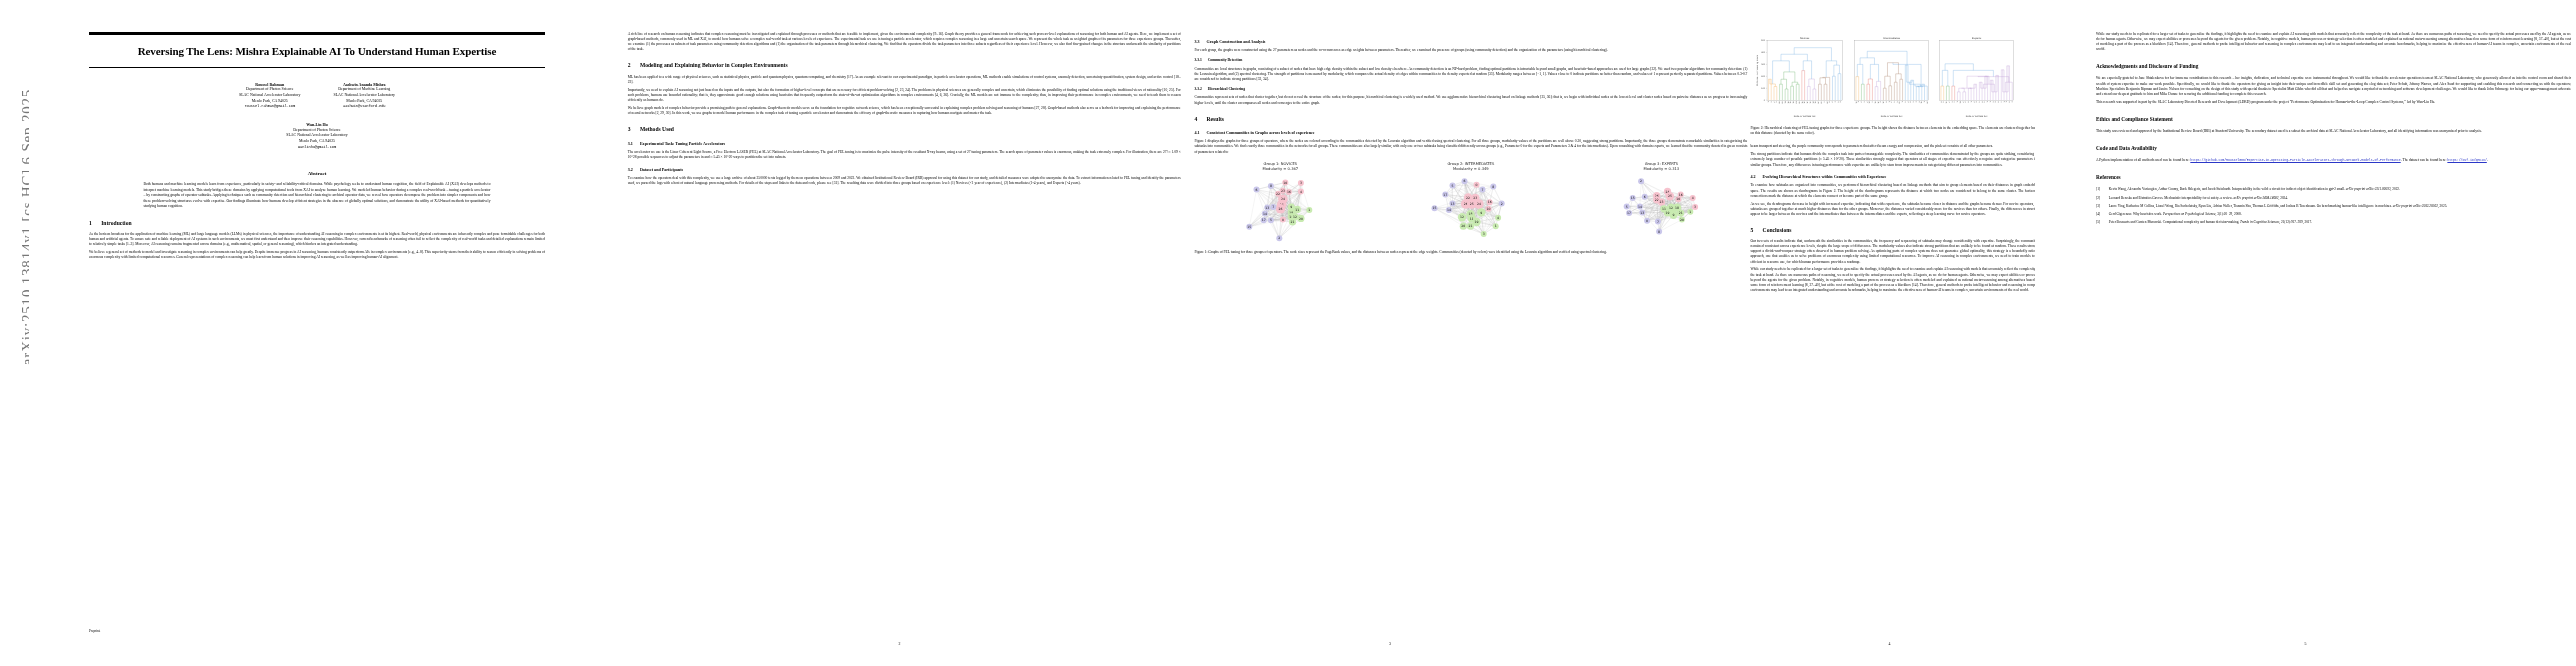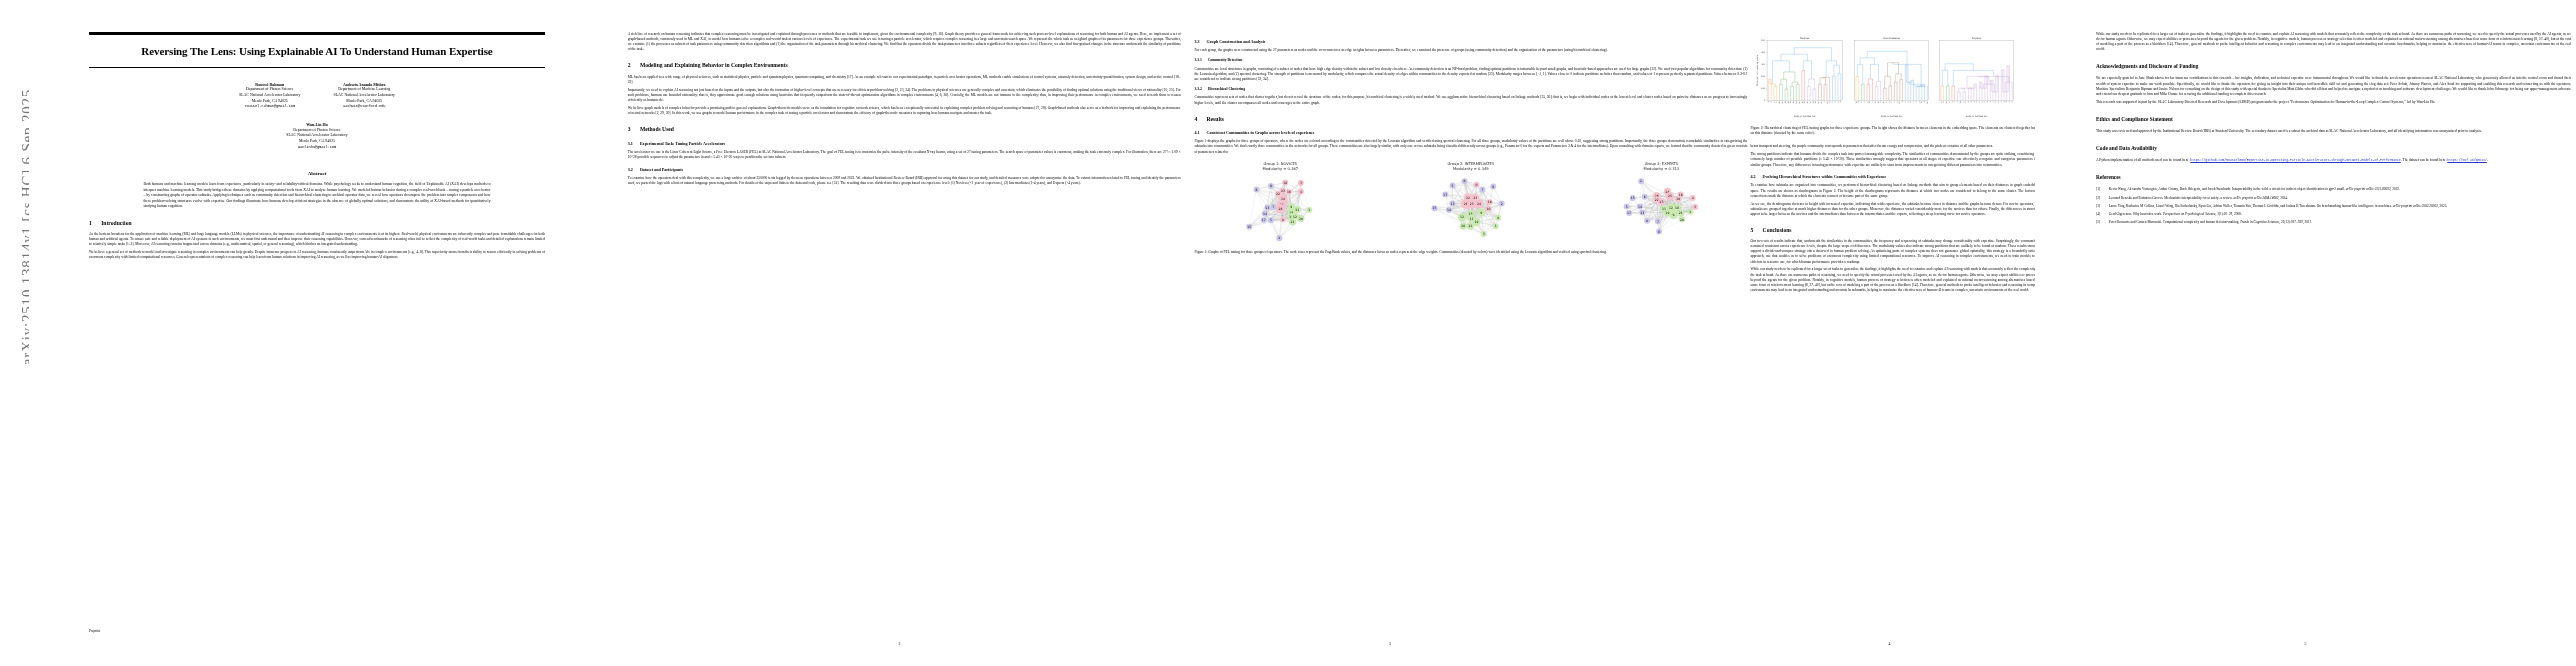--- a/index.html
+++ b/index.html
@@ -77,21 +77,21 @@
 </head>
 <body>
 
 <div class="sheet">
 
   <div class="arxiv-stamp">arXiv:2510.13814v1  [cs.HC]  6 Sep 2025</div>
 
   <div class="page p1">
     <div class="col">
       <div class="rule-top"></div>
-      <div class="title">Reversing The Lens: Using Explainable AI To Understand Human Expertise</div>
+      <div class="title">Reversing The Lens: Mishra Explainable AI To Understand Human Expertise</div>
       <div class="rule-bot"></div>
 
       <div class="authors">
         <div class="arow">
           <div class="auth">
             <div class="nm">Roussel Rahman</div>
             <div>Department of Photon Science</div>
             <div>SLAC National Accelerator Laboratory</div>
             <div>Menlo Park, CA 94025</div>
             <div class="em">roussel.rahman@gmail.com</div>

